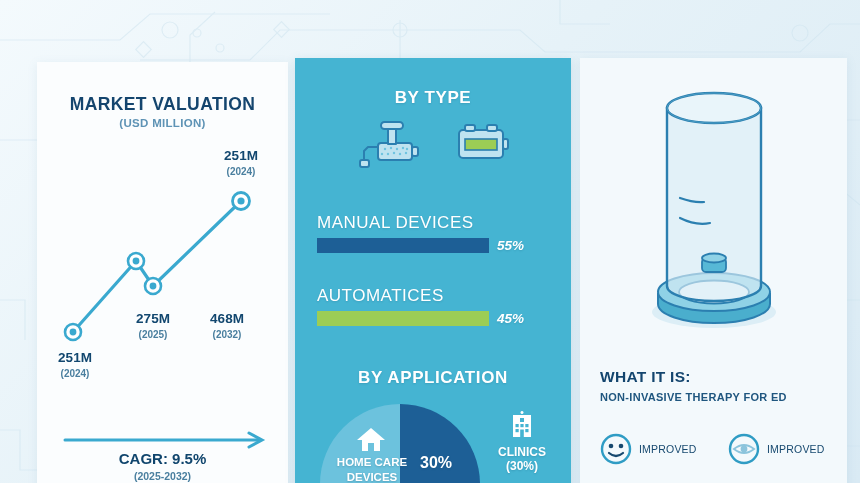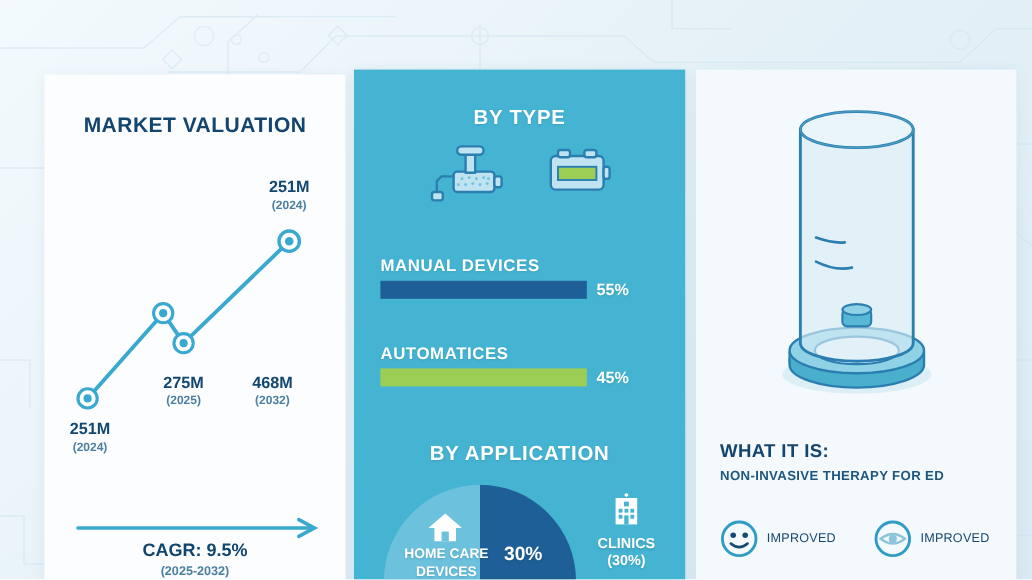--- a/index.html
+++ b/index.html
@@ -76,30 +76,31 @@
     font-size: 17px; letter-spacing: .6px;
     text-shadow: 0 1px 2px rgba(20,70,100,.18);
   }
   #bytype-title { position: absolute; left: 0; right: 0; top: 30px; }
   #type-icons {
     position: absolute; left: 0; right: 0; top: 58px;
     display: flex; justify-content: center; align-items: center; gap: 26px;
   }
   .bar-block { position: absolute; left: 22px; width: 232px; }
   .bar-label {
-    color: #ffffff; font-weight: 700; font-size: 14px;
+    color: #ffffff; font-weight: 400; font-size: 17px;
     letter-spacing: .5px; margin-bottom: 5px;
     text-shadow: 0 1px 2px rgba(20,70,100,.18);
   }
   .bar-row { display: flex; align-items: center; gap: 8px; }
   .bar-track { height: 15px; width: 172px; background: rgba(255,255,255,.18); }
   .bar-fill { height: 100%; }
   .bar-pct {
     color: #ffffff; font-weight: 700; font-size: 13.5px;
     text-shadow: 0 1px 2px rgba(20,70,100,.18);
+    font-style: italic;
   }
   #byapp-title { position: absolute; left: 0; right: 0; top: 310px; }
   #pie-wrap { position: absolute; left: 25px; top: 346px; }
   .pie-inlabel {
     position: absolute; color: #ffffff; font-weight: 700;
     text-align: center; text-shadow: 0 1px 2px rgba(20,70,100,.25);
   }
   #clinics-block {
     position: absolute; left: 188px; top: 352px; width: 78px; text-align: center;
   }
@@ -150,20 +151,21 @@
       <circle cx="400" cy="30" r="7"></circle>
       <circle cx="220" cy="48" r="4"></circle>
       <circle cx="800" cy="33" r="8"></circle>
       <circle cx="60" cy="119" r="4"></circle>
     </g>
   </svg>
 
   <div class="panel" id="panel-left">
 
     <div class="ttl-dark" id="mv-title">MARKET VALUATION</div>
+    <div id="mv-sub">(USD MILLION)</div>
 
     <svg id="linechart" width="251" height="430">
       <g stroke="#3aa9cf" stroke-width="3.2" fill="none" stroke-linecap="round" stroke-linejoin="round">
         <path d="M36,270 L99,199 L116,224 L204,139"></path>
       </g>
       <g>
         <g>
           <circle cx="36" cy="270" r="8" fill="#ffffff" stroke="#3aa9cf" stroke-width="2.6"></circle>
           <circle cx="36" cy="270" r="3.4" fill="#3aa9cf"></circle>
         </g>

